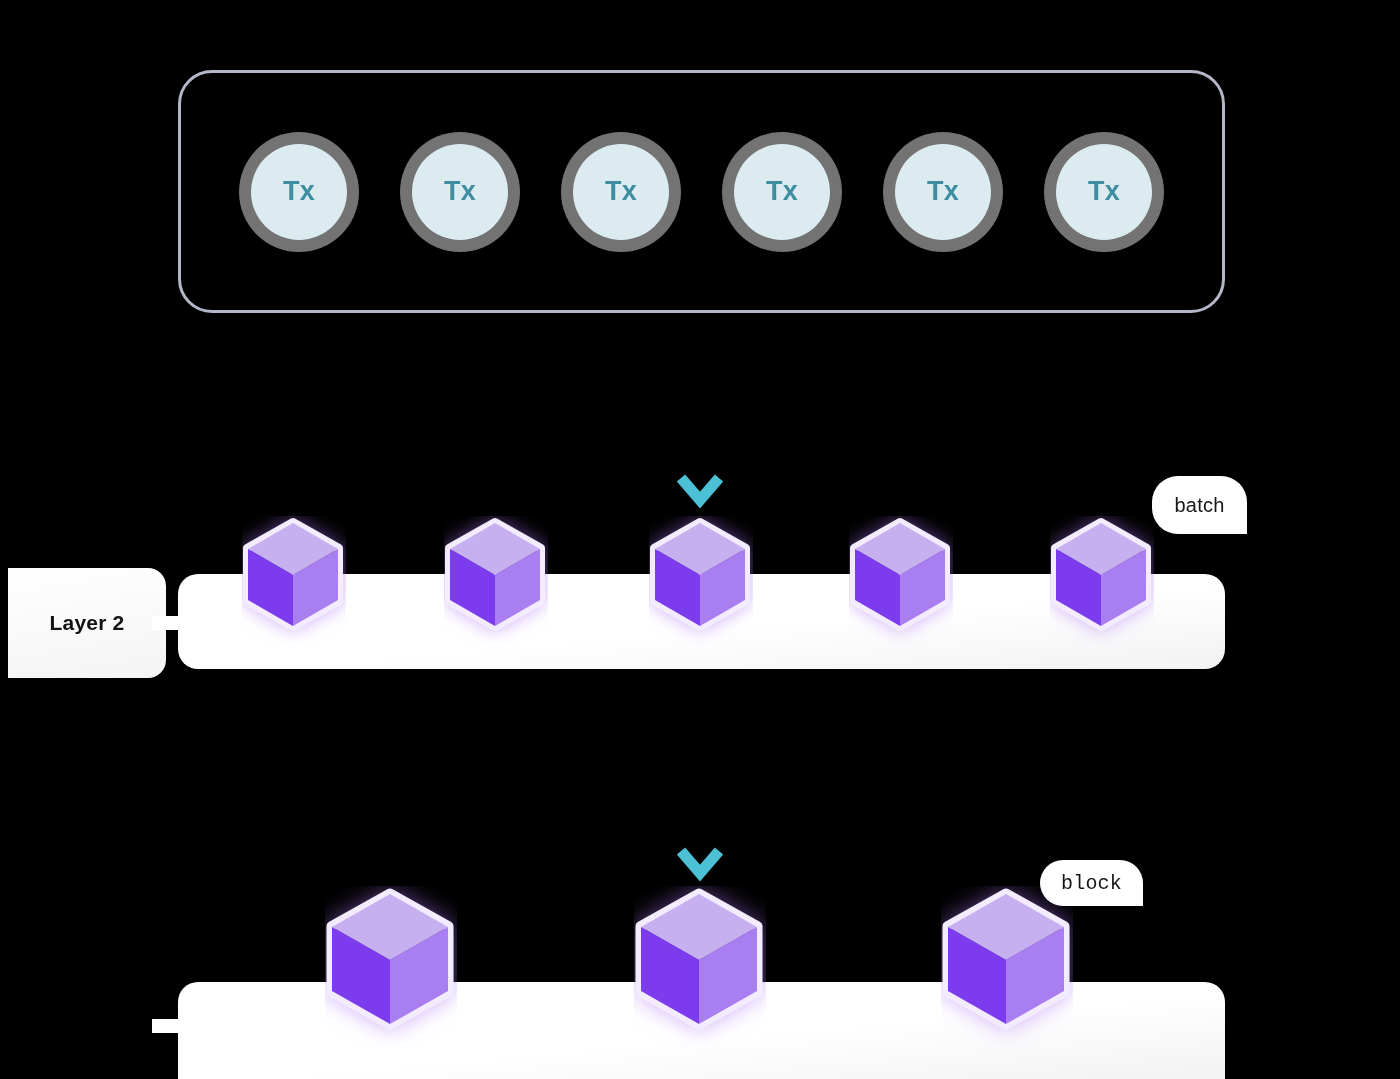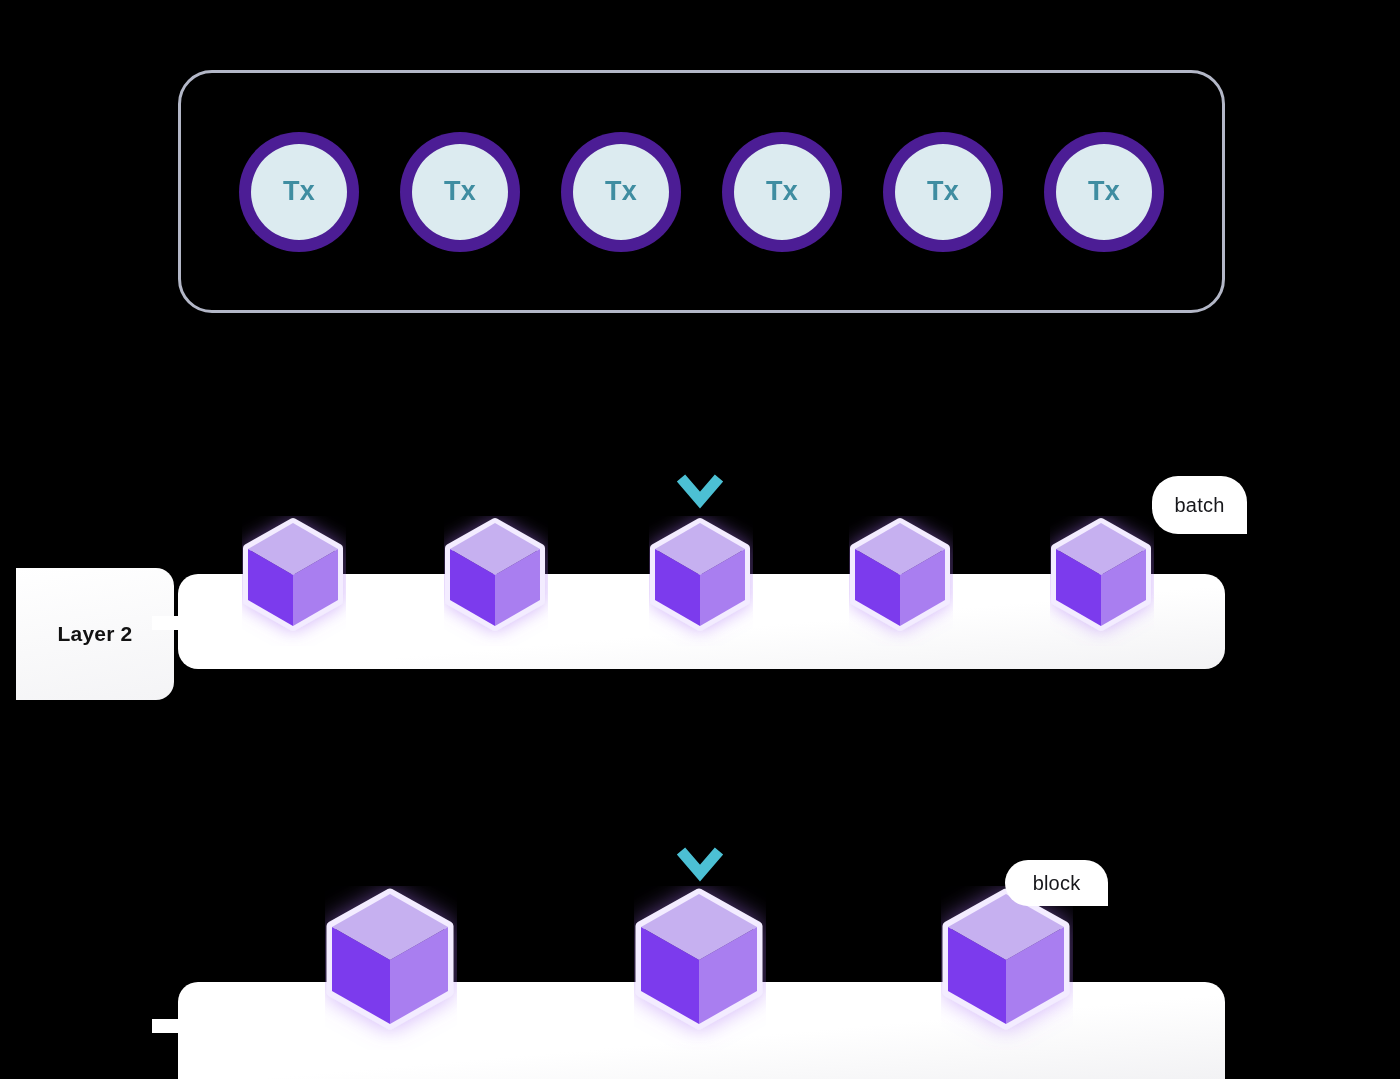--- a/index.html
+++ b/index.html
@@ -34,21 +34,21 @@
     align-items: center;
     justify-content: space-between;
     padding: 0 58px;
   }
 
   .tx-circle {
     position: relative;
     width: 120px;
     height: 120px;
     border-radius: 50%;
-    background: #4c1d95;
+    background: #737373;
     display: flex;
     align-items: center;
     justify-content: center;
     flex: 0 0 auto;
   }
   .tx-circle .tx-inner {
     width: 96px;
     height: 96px;
     border-radius: 50%;
     background: #dcebf0;
@@ -175,21 +175,21 @@
 
     <line x1="700" y1="313" x2="700" y2="505" stroke="url(#gradA1)" stroke-width="5"></line>
 
     <polyline points="681,478 700,500 719,478" fill="none" stroke="#4cc0d4" stroke-width="11" stroke-linecap="butt" stroke-linejoin="miter"></polyline>
 
     <line x1="700" y1="670" x2="700" y2="878" stroke="url(#gradA2)" stroke-width="5"></line>
 
     <polyline points="681,851 700,873 719,851" fill="none" stroke="#4cc0d4" stroke-width="11" stroke-linecap="butt" stroke-linejoin="miter"></polyline>
   </svg>
 
-  <div class="layer-chip" style="left:16px; top:568px; width:158px; height:132px; border-radius:0 18px 18px 0;">
+  <div class="layer-chip" style="left:8px; top:568px; width:158px; height:110px; border-radius:0 18px 18px 0;">
     <span class="layer-chip-label">Layer 2</span>
   </div>
   <div class="layer-connector" style="left:152px; top:616px; width:32px;"></div>
   <div class="layer-bar" style="left:178px; top:574px; width:1047px; height:95px;"></div>
 
   <svg class="cube" style="left:242px; top:516px;" width="104" height="130">
     <defs>
       <filter id="glowS" x="-70%" y="-70%" width="240%" height="240%">
         <feGaussianBlur stdDeviation="9" result="b"></feGaussianBlur>
         <feFlood flood-color="#a970f5" flood-opacity="0.55"></feFlood>
@@ -276,17 +276,17 @@
   </svg>
   <svg class="cube" style="left:941px; top:886px;" width="132" height="164">
     <g filter="url(#glowL)">
       <polygon points="65,7 124,40 124,106 65,139 6,106 6,40" fill="none" stroke="#f3ecff" stroke-width="9" stroke-linejoin="round"></polygon>
       <polygon points="65,8 123,41 65,74 7,41" fill="#c6b0f0"></polygon>
       <polygon points="7,41 65,74 65,138 7,105" fill="#7c3aed"></polygon>
       <polygon points="123,41 123,105 65,138 65,74" fill="#a97ef0"></polygon>
     </g>
   </svg>
 
-  <div class="tag-pill" style="left:1005px; top:860px; width:103px; height:46px;">
+  <div class="tag-pill" style="left:1040px; top:860px; width:103px; height:46px;font-family:Liberation Mono, monospace;">
     <span class="tag-pill-label">block</span>
   </div>
 
 </div>
 
 </body></html>

